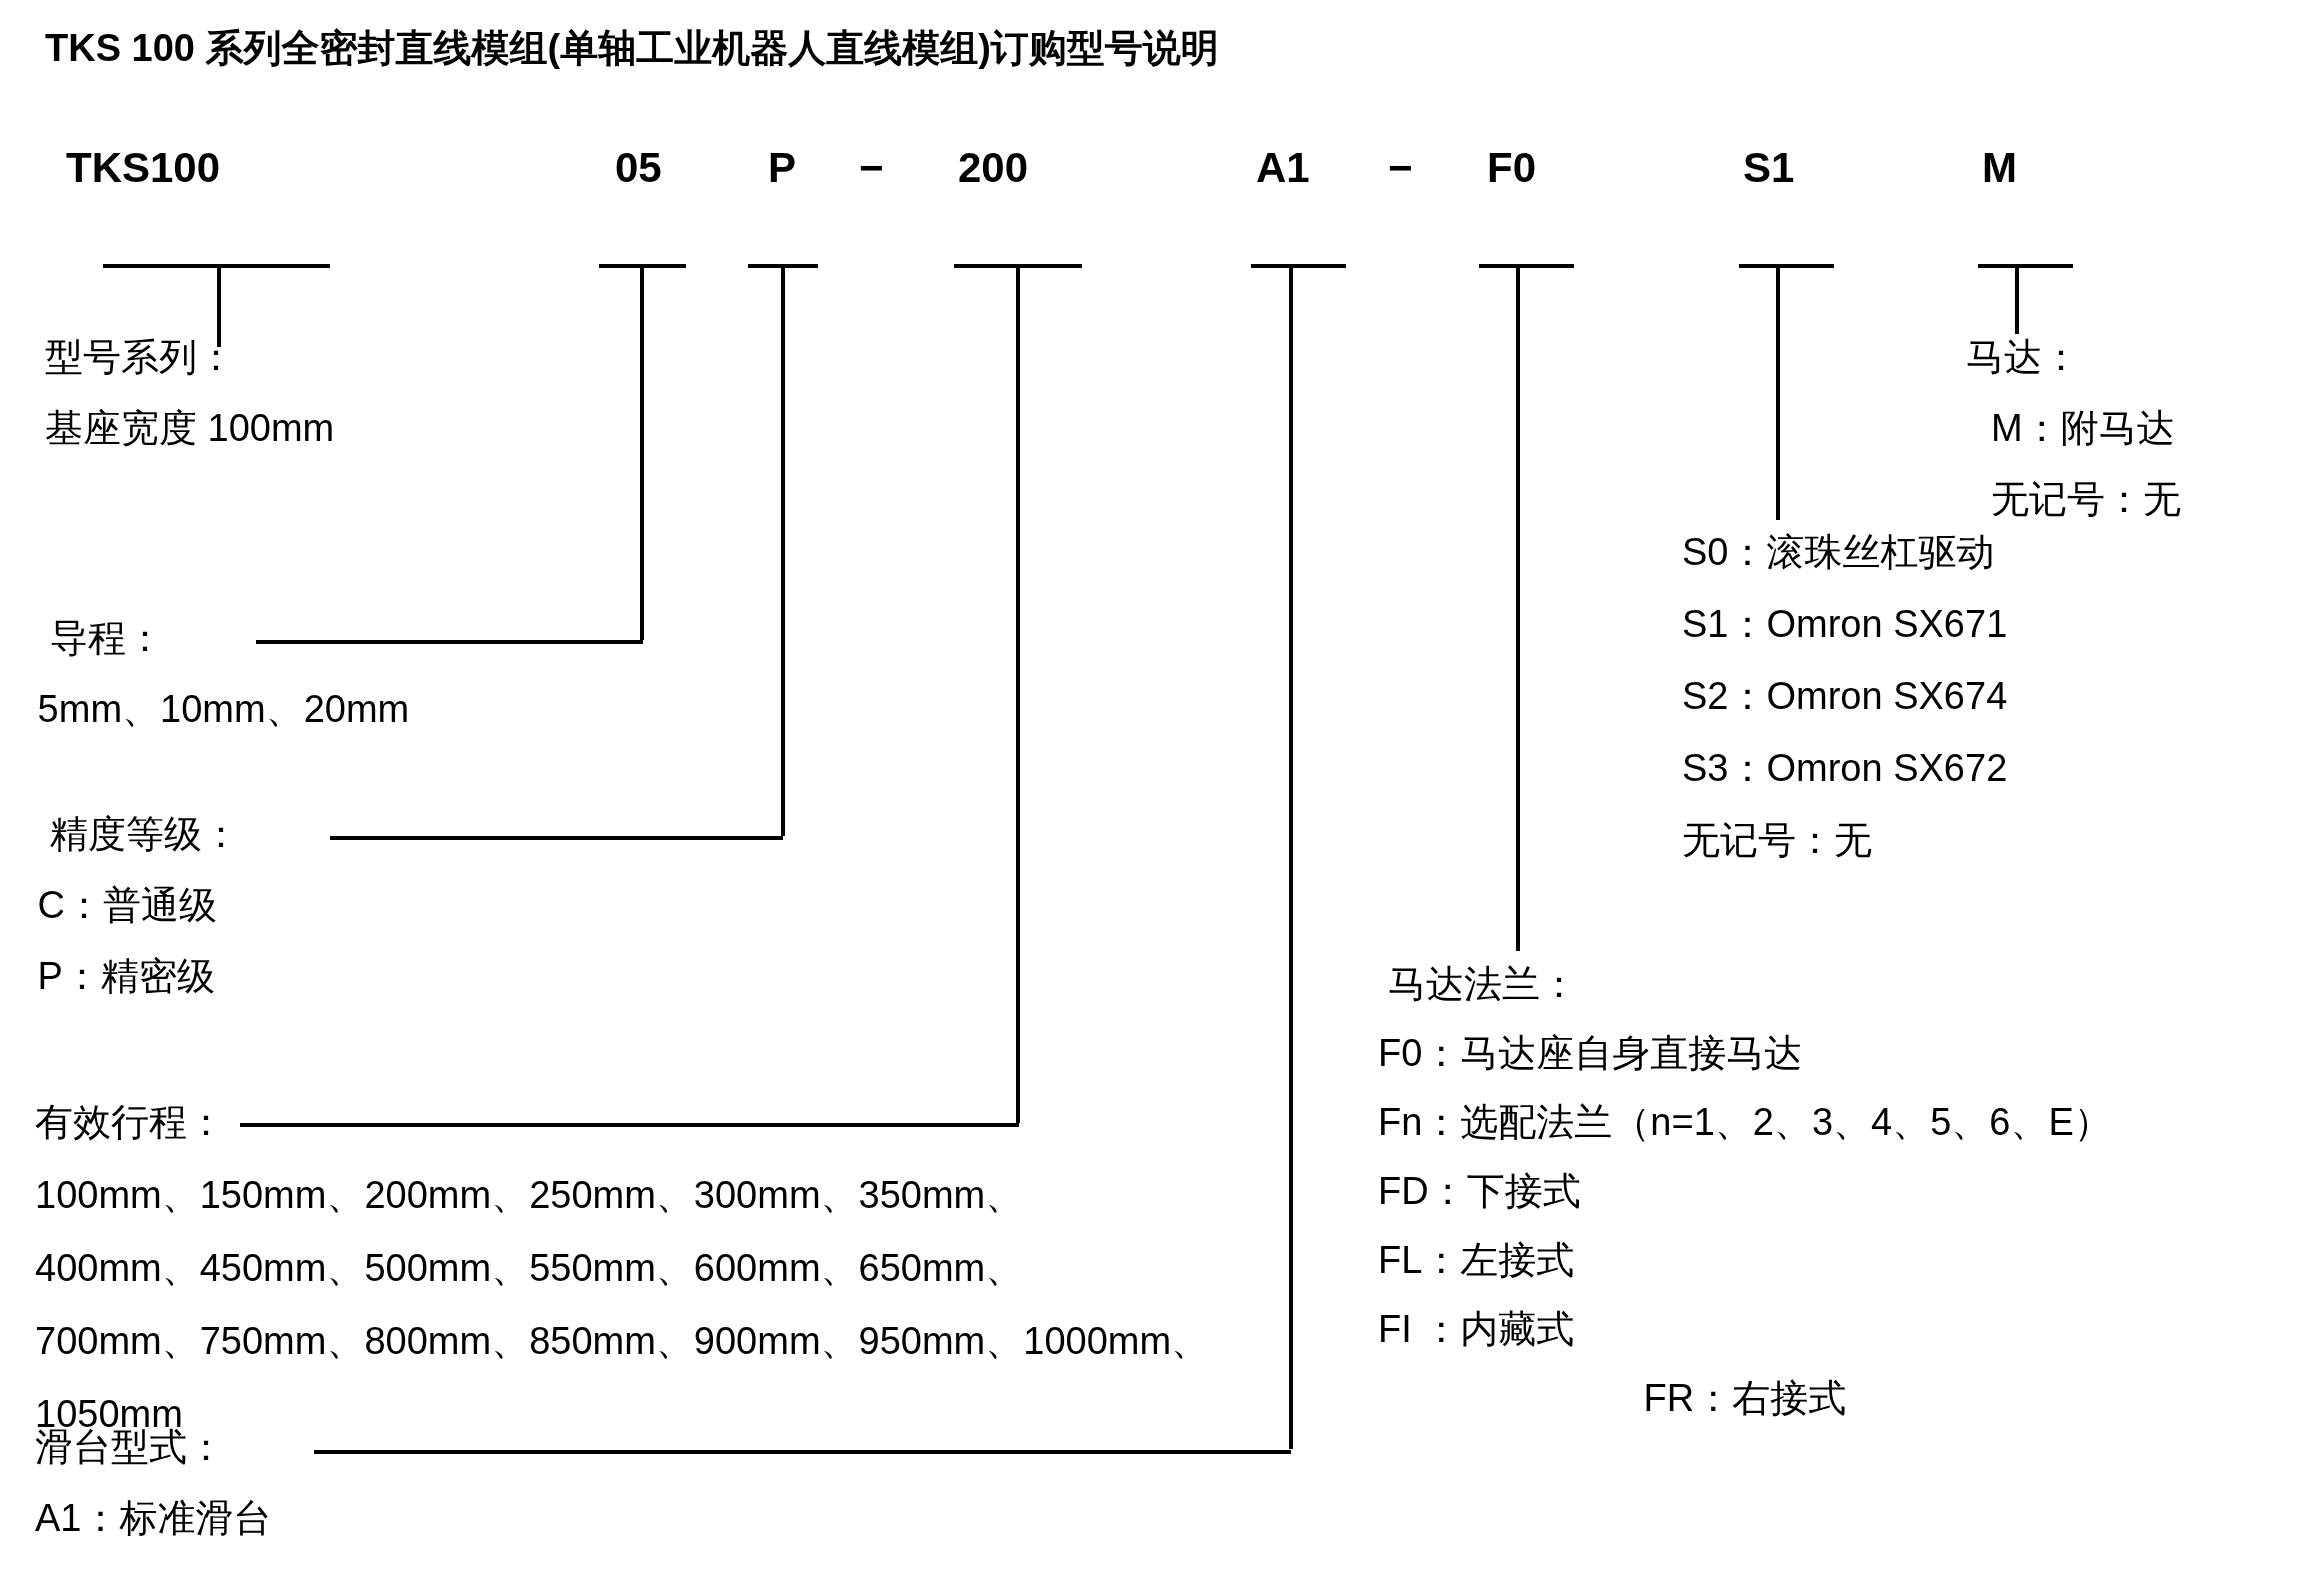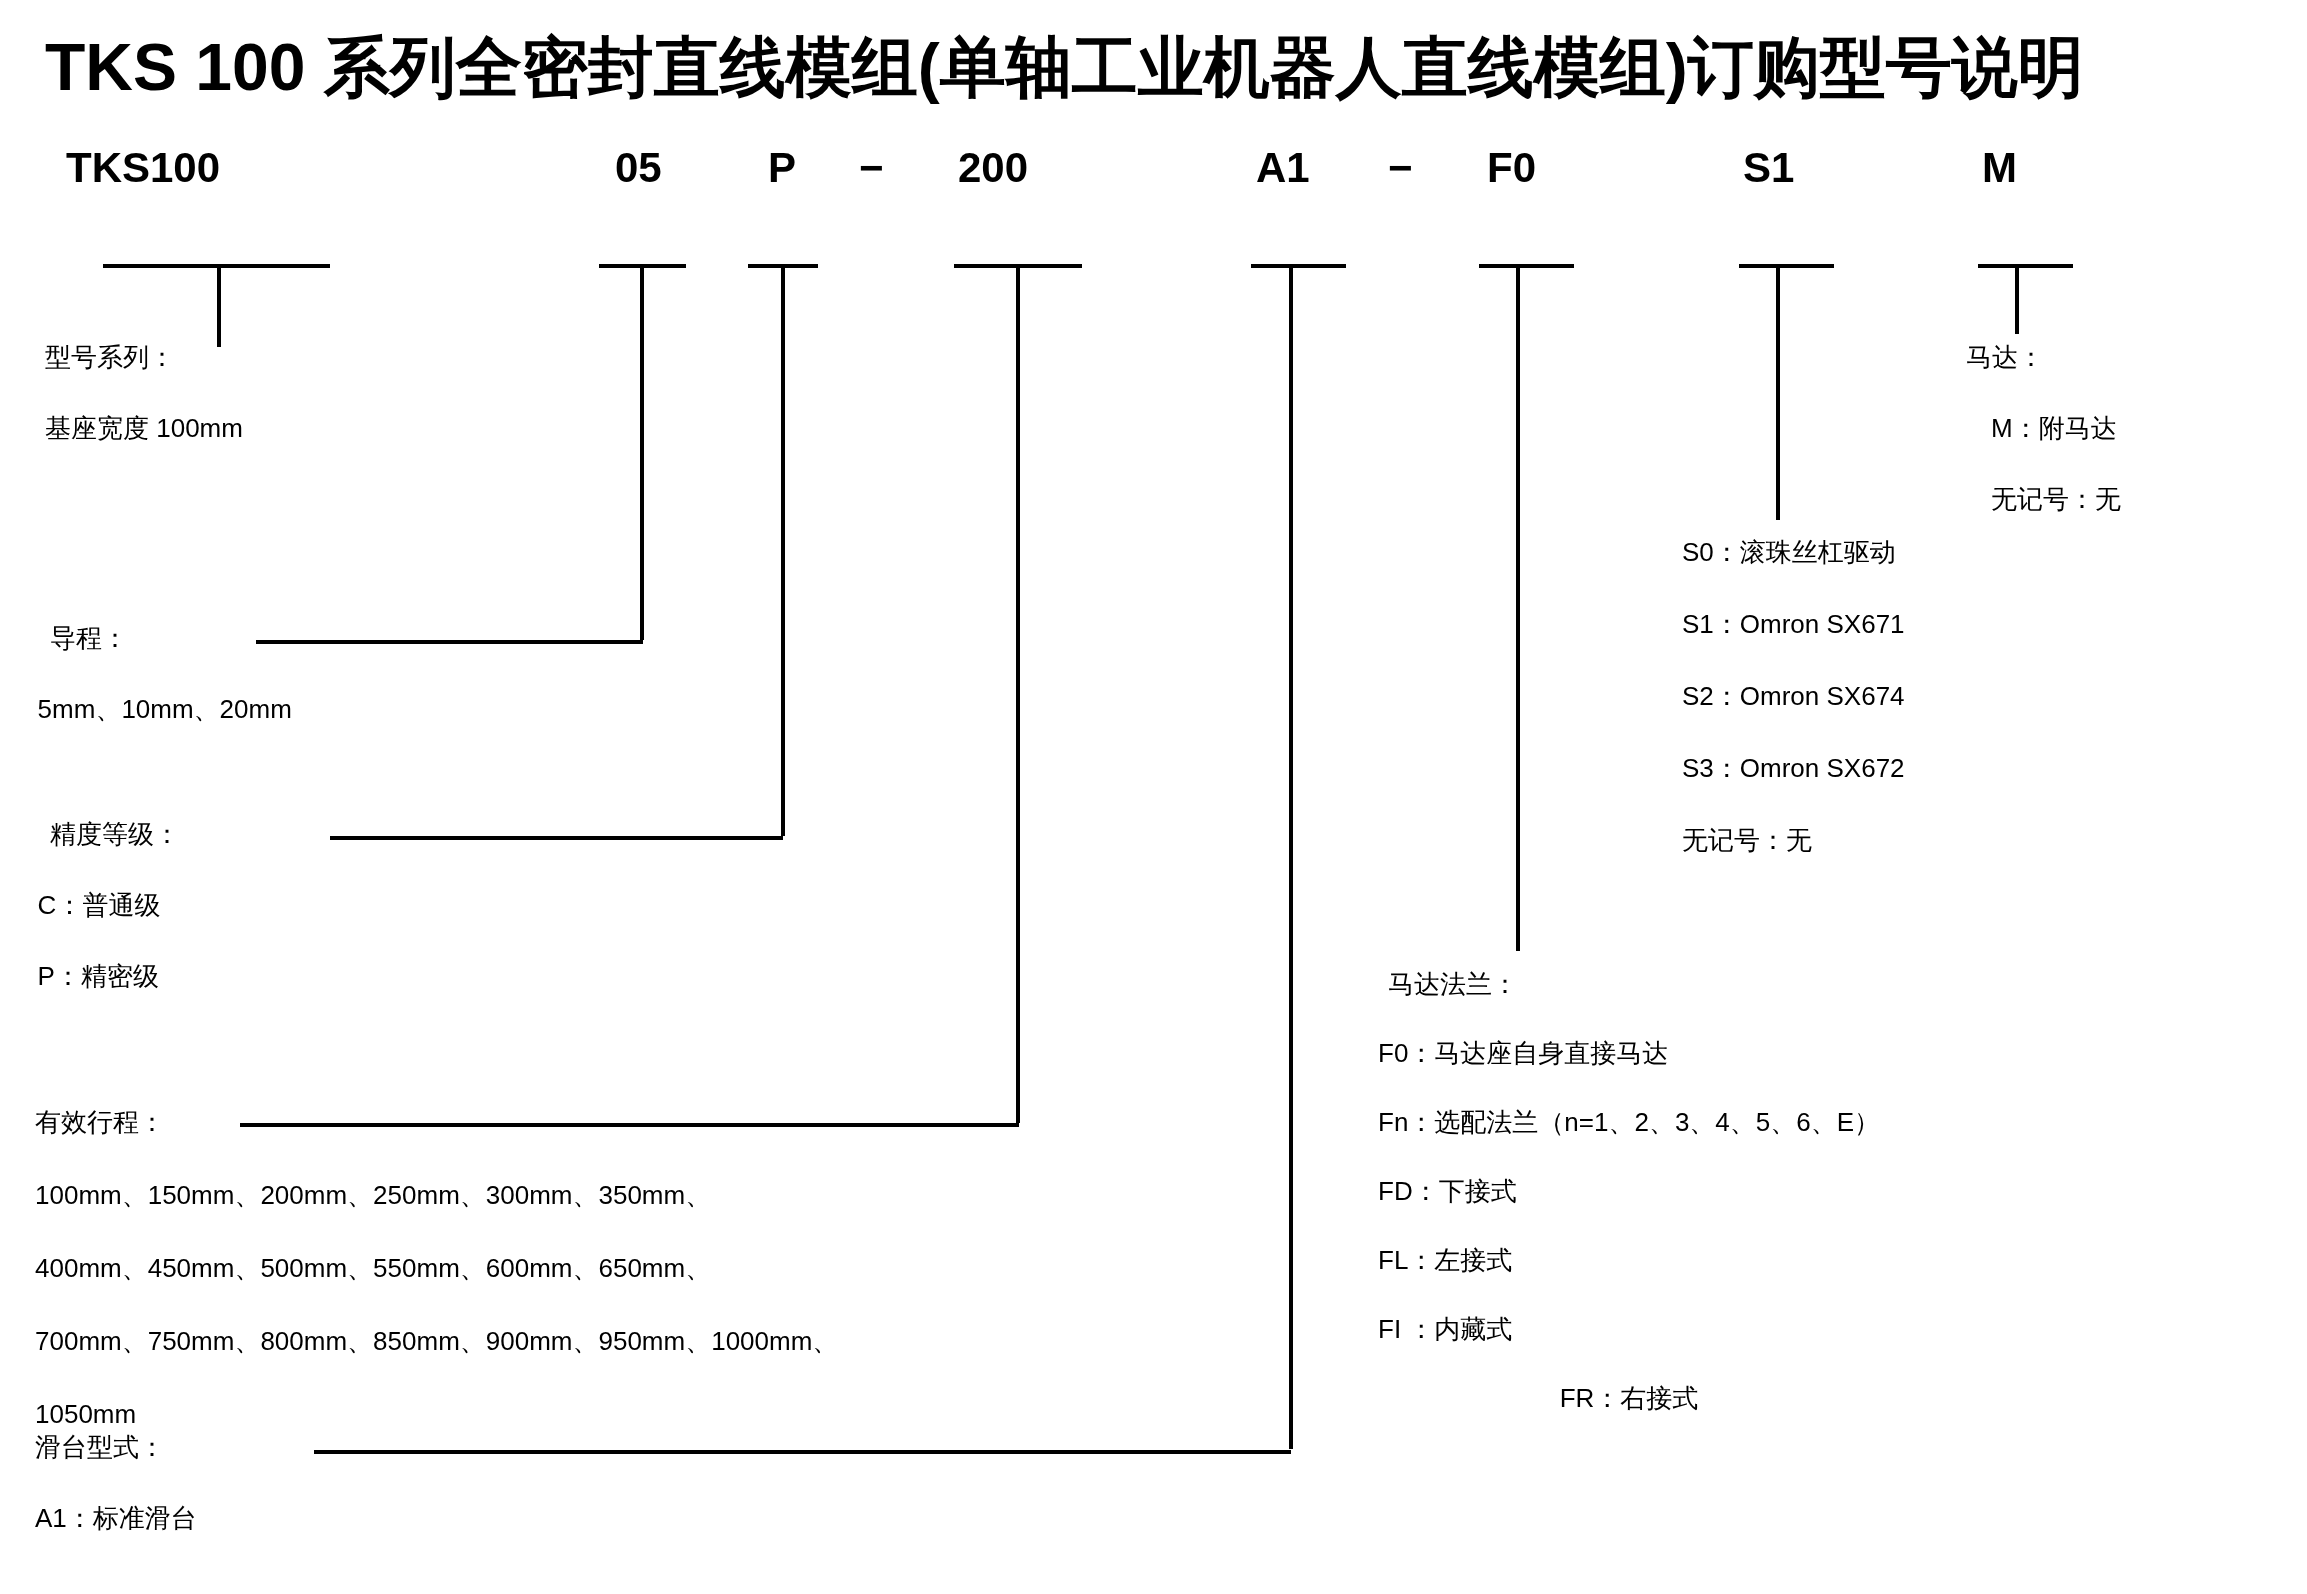--- a/index.html
+++ b/index.html
@@ -15,35 +15,35 @@
     position: relative;
     width: 2307px;
     height: 1594px;
     background: #ffffff;
     overflow: hidden;
   }
   .title {
     position: absolute;
     left: 45px;
     top: 23px;
-    font-size: 66px;
+    font-size: 38px;
     font-weight: bold;
     letter-spacing: 0px;
     white-space: nowrap;
   }
   .code {
     position: absolute;
     top: 144px;
     font-size: 42px;
     font-weight: bold;
     white-space: nowrap;
   }
   .blk {
     position: absolute;
-    font-size: 26px;
+    font-size: 38px;
     line-height: 71px;
     white-space: nowrap;
   }
   .blk .hd { }
   .ln {
     position: absolute;
     background: #000000;
   }
   .vl { width: 4.1px; }
   .hl { height: 4.1px; }

